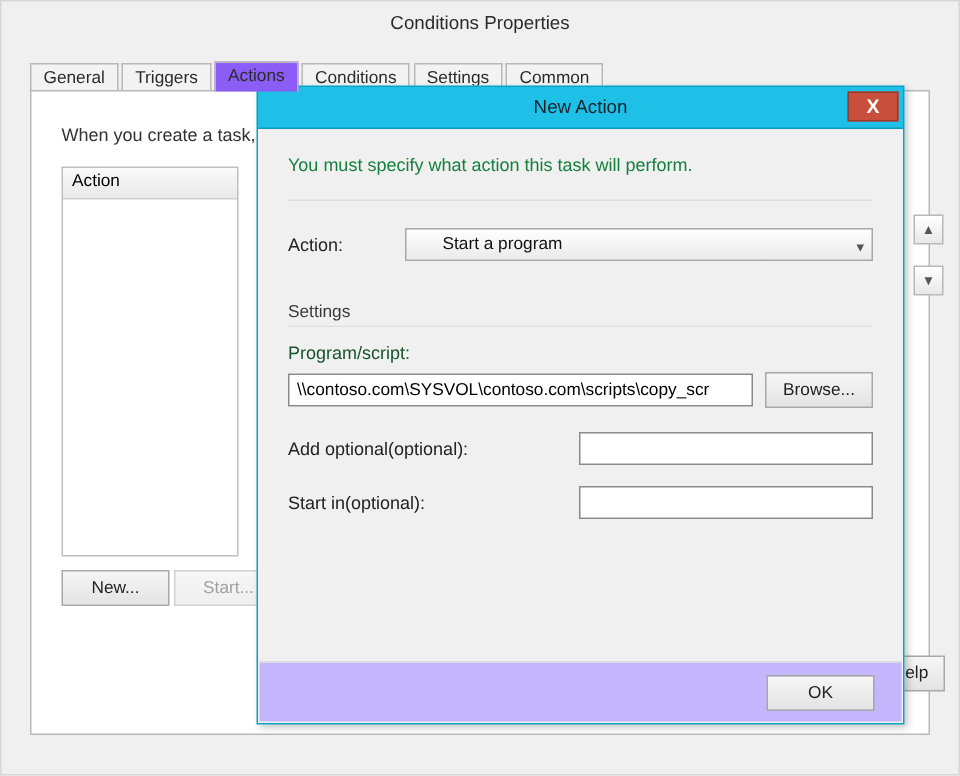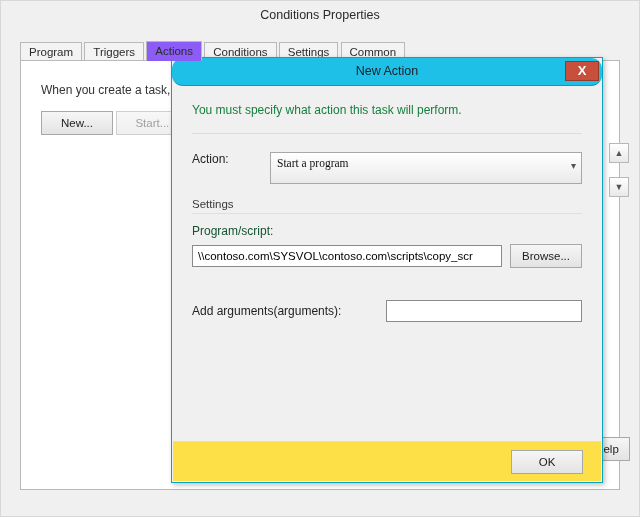--- a/index.html
+++ b/index.html
@@ -137,21 +137,20 @@
   }
   .modal-titlebar{
     height:27px;
     background:#1fc0e8;
     border-bottom:1px solid #0d9bbd;
     position:relative;
     text-align:center;
     line-height:26px;
     font-size:12.5px;
     color:#172028;
-    border-radius:11px;
   }
   .close-btn{
     position:absolute;
     right:3px;top:3px;
     width:34px;height:20px;
     background:#c94f3d;
     border:1px solid #98382b;
     color:#fff;
     font-family:Arial, sans-serif;
     font-size:13px;
@@ -168,55 +167,54 @@
   }
   .instr{
     color:#15803d;margin-bottom:16px;
   }
   .hr{
     height:1px;
     background:#dcdcdc;
     margin:6px 0 18px;
   }
   .row{
-    display:flex;align-items:flex-start;
-    margin-bottom:14px;
+    display:flex;align-items:center;
+    margin-bottom:28px;
   }
   .lbl{
     width:78px;
     color:#222;
   }
   .combo{
     flex:1;
-    height:32px;
+    height:22px;
     border:1px solid #a8a8a8;
     background:linear-gradient(#fff,#eaeaea);
-    padding:0 6px;
+    padding:0 24px;
     font-size:11.5px;
     position:relative;
     line-height:20px;
     box-sizing:border-box;
     color:#111;
-    font-family:Liberation Serif, serif;
   }
   .combo .chev{
     position:absolute;right:5px;top:3px;
     font-size:10px;color:#555;
   }
   .group{
     margin-top:6px;
   }
   .group-caption{
     color:#3a3a3a;margin-bottom:3px;font-size:11.5px;
   }
   .group-hr{
     height:1px;background:#e0e0e0;margin-bottom:10px;
   }
   .ps-label{color:#14532d;margin-bottom:6px;}
-  .ps-row{display:flex;align-items:center;margin-bottom:32px;}
+  .ps-row{display:flex;align-items:center;margin-bottom:16px;}
   .text-input{
     flex:1;
     height:22px;
     border:1px solid #8a8a8a;
     background:#fff;
     padding:0 5px;
     font-size:11.5px;
     line-height:20px;
     color:#000;
     font-family:inherit;
@@ -237,45 +235,48 @@
     width:196px;height:22px;
     border:1px solid #8a8a8a;background:#fff;
     font-size:11.5px;padding:0 4px;box-sizing:border-box;
     font-family:inherit;
   }
   .modal-footer{
     position:absolute;
     left:1px;right:1px;bottom:1px;
     height:40px;
     border-top:1px solid #dcdcdc;
-    background:#fde047;
+    background:#c4b5fd;
     display:flex;justify-content:flex-end;align-items:center;
     padding-right:18px;
     gap:10px;
     box-sizing:border-box;
   }
 </style>
 </head>
 <body>
 
 <div class="parent-window">
   <div class="parent-title">Conditions Properties</div>
 
   <div class="tab-strip">
-    <span class="tab">Program</span>
+    <span class="tab">General</span>
     <span class="tab">Triggers</span>
     <span class="tab active">Actions</span>
     <span class="tab">Conditions</span>
     <span class="tab">Settings</span>
     <span class="tab">Common</span>
   </div>
 
   <div class="tab-page">
     <div class="intro-line">When you create a task, you must specify the action that will occur when your task starts.</div>
 
+    <div class="list-box">
+      <div class="list-header">Action</div>
+    </div>
 
     <div class="btn-row">
       <button class="win-btn">New...</button>
       <button class="win-btn" disabled="">Start...</button>
     </div>
   </div>
 
   <div class="spinner">
     <div class="arrow">▲</div>
     <div class="arrow">▼</div>
@@ -309,23 +310,27 @@
       <div class="group-caption">Settings</div>
       <div class="group-hr"></div>
 
       <div class="ps-label">Program/script:</div>
       <div class="ps-row">
         <input class="text-input" value="\\contoso.com\SYSVOL\contoso.com\scripts\copy_scr" style="">
         <button class="win-btn browse-btn">Browse...</button>
       </div>
 
       <div class="opt-row">
-        <div class="opt-lbl">Add arguments(arguments):</div>
+        <div class="opt-lbl">Add optional(optional):</div>
         <input class="opt-input" value="" style="">
       </div>
 
+      <div class="opt-row">
+        <div class="opt-lbl">Start in(optional):</div>
+        <input class="opt-input" value="" style="">
+      </div>
     </div>
   </div>
 
   <div class="modal-footer">
     <button class="win-btn">OK</button>
   </div>
 </div>
 
 </body></html>

